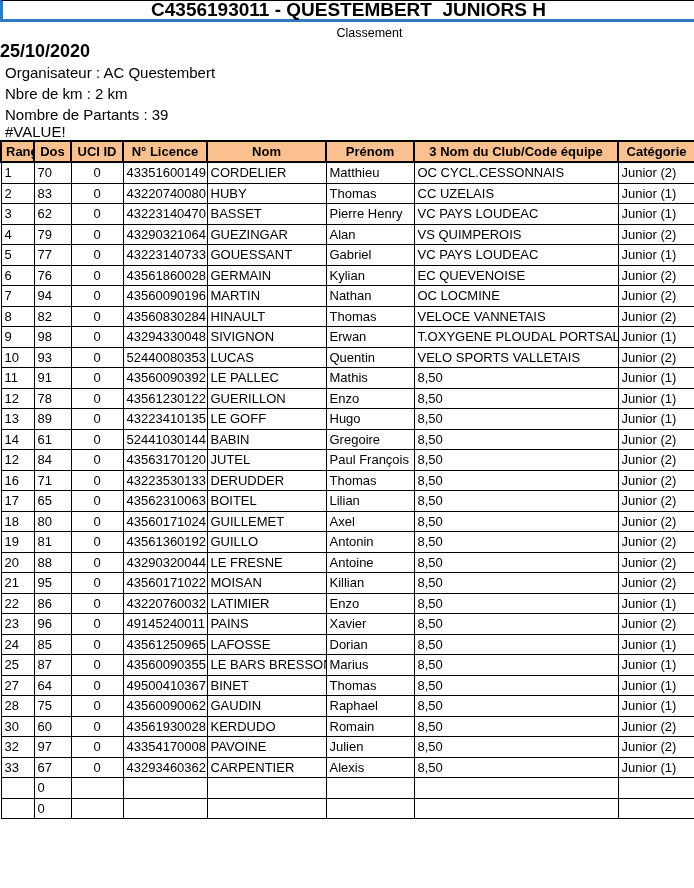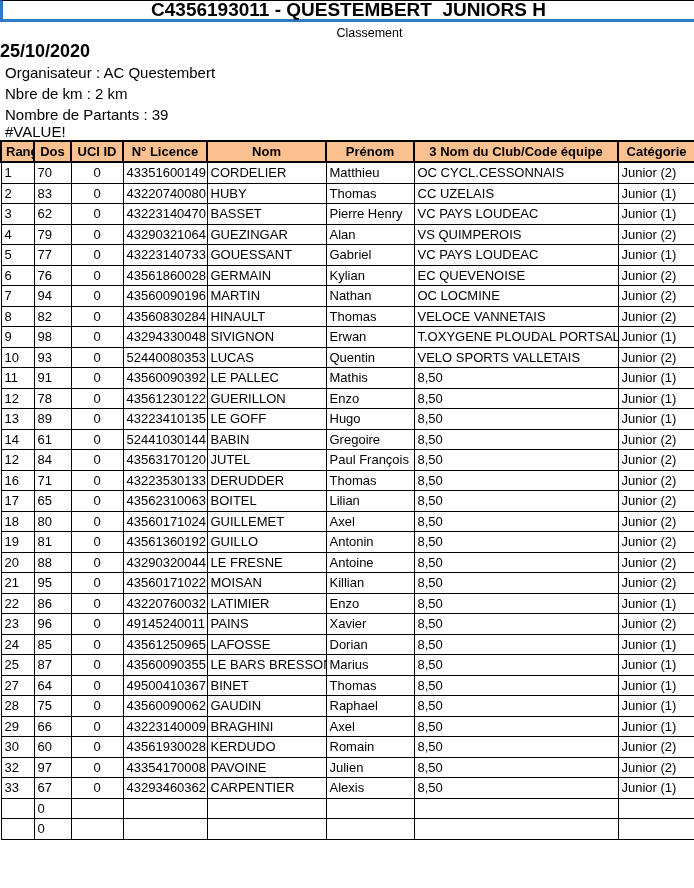--- a/index.html
+++ b/index.html
@@ -378,30 +378,20 @@
         <td>28</td>
         <td>75</td>
         <td class="center">0</td>
         <td>43560090062</td>
         <td>GAUDIN</td>
         <td>Raphael</td>
         <td>8,50</td>
         <td>Junior (1)</td>
       </tr>
       <tr>
-        <td>29</td>
-        <td>66</td>
-        <td class="center">0</td>
-        <td>43223140009</td>
-        <td>BRAGHINI</td>
-        <td>Axel</td>
-        <td>8,50</td>
-        <td>Junior (1)</td>
-      </tr>
-      <tr>
         <td>30</td>
         <td>60</td>
         <td class="center">0</td>
         <td>43561930028</td>
         <td>KERDUDO</td>
         <td>Romain</td>
         <td>8,50</td>
         <td>Junior (2)</td>
       </tr>
       <tr>

